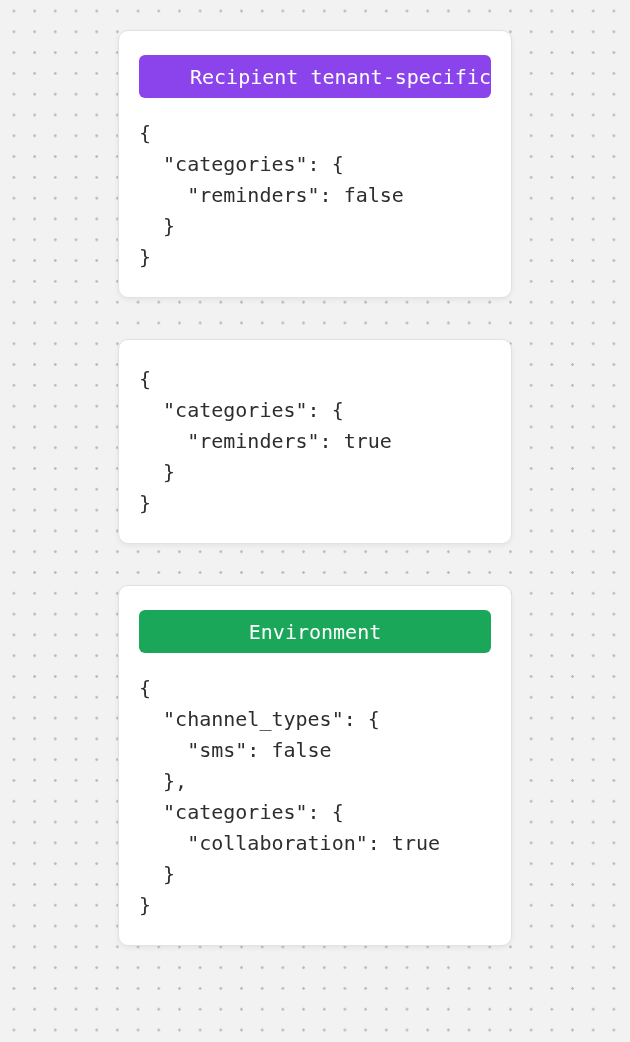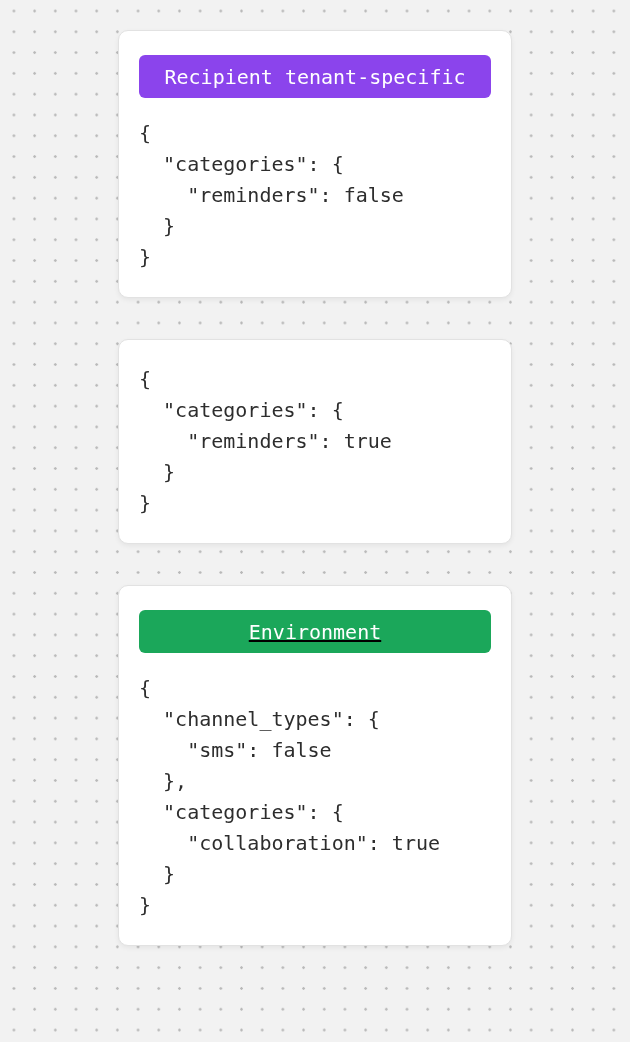--- a/index.html
+++ b/index.html
@@ -58,40 +58,40 @@
     color: #2D2D2D;
     white-space: pre;
   }
 </style>
 </head>
 <body>
 
 <div class="card-stack">
 
   <div class="card">
-    <div class="badge" style="background-color: rgb(139, 68, 236);">
+    <div class="badge" style="background-color: rgb(139, 68, 236); justify-content: flex-end;">
       <span>Recipient tenant-specific</span>
     </div>
     <pre class="code">{
   "categories": {
     "reminders": false
   }
 }</pre>
   </div>
 
   <div class="card">
     <pre class="code">{
   "categories": {
     "reminders": true
   }
 }</pre>
   </div>
 
   <div class="card">
-    <div class="badge" style="background-color: rgb(27, 167, 90); text-decoration: underline;">
+    <div class="badge" style="background-color: rgb(27, 167, 90);">
       <span>Environment</span>
     </div>
     <pre class="code">{
   "channel_types": {
     "sms": false
   },
   "categories": {
     "collaboration": true
   }
 }</pre>

